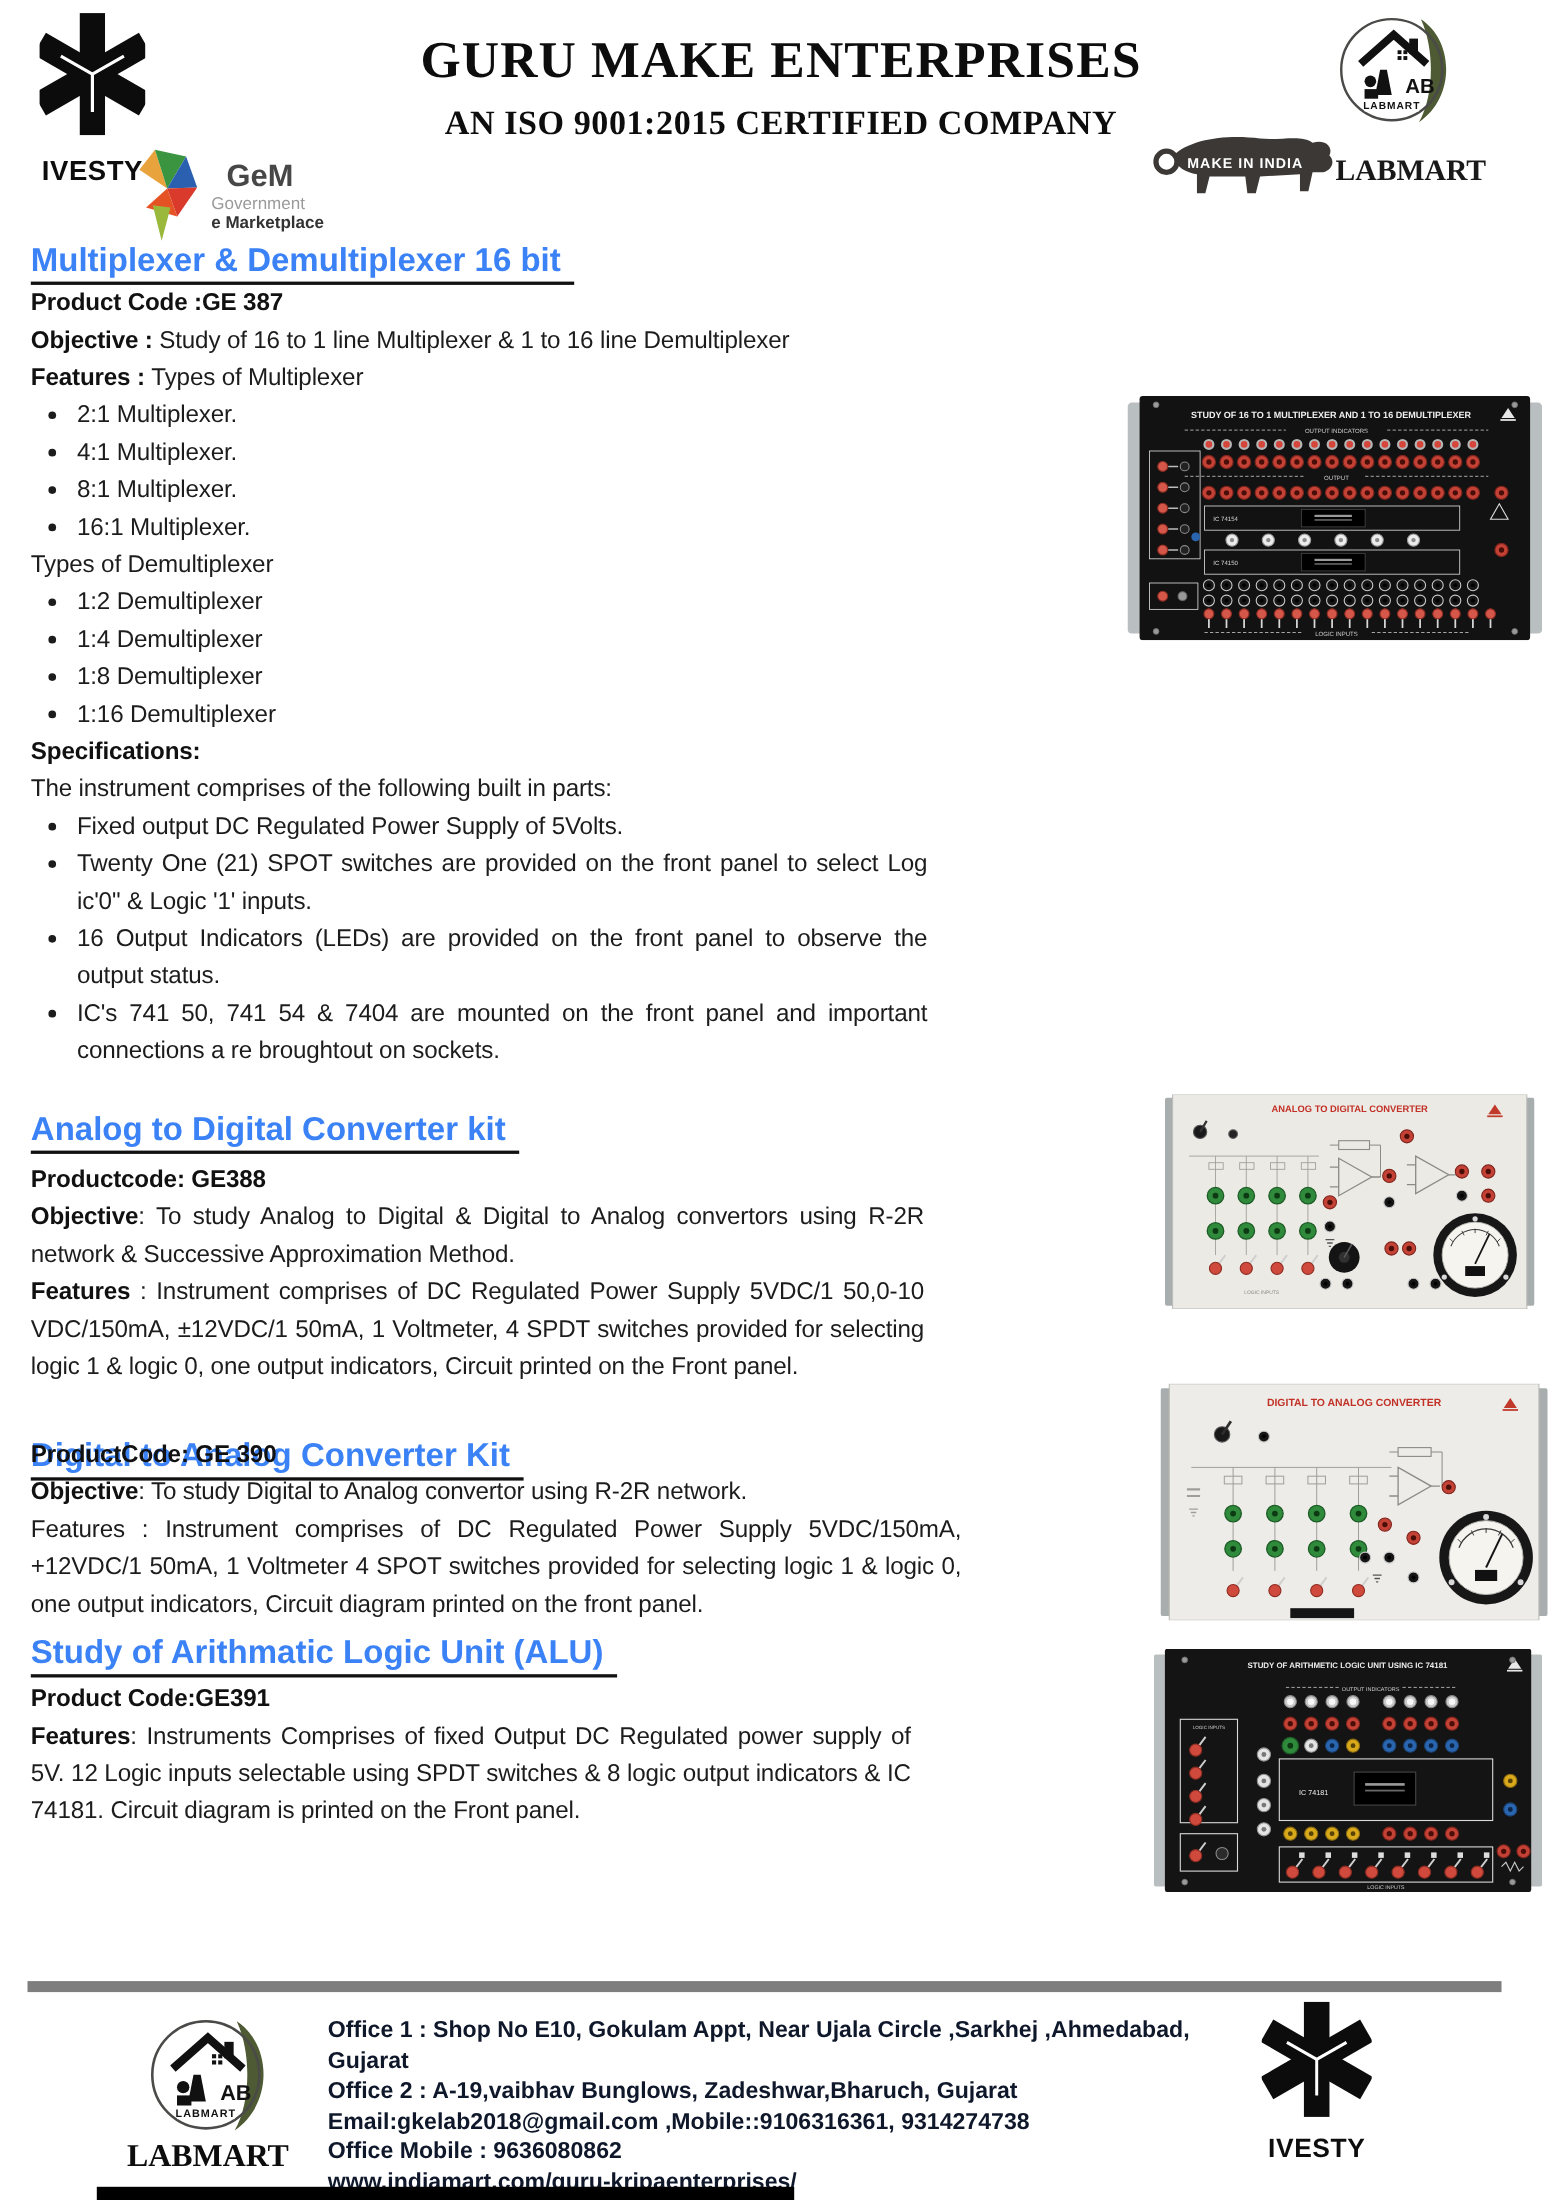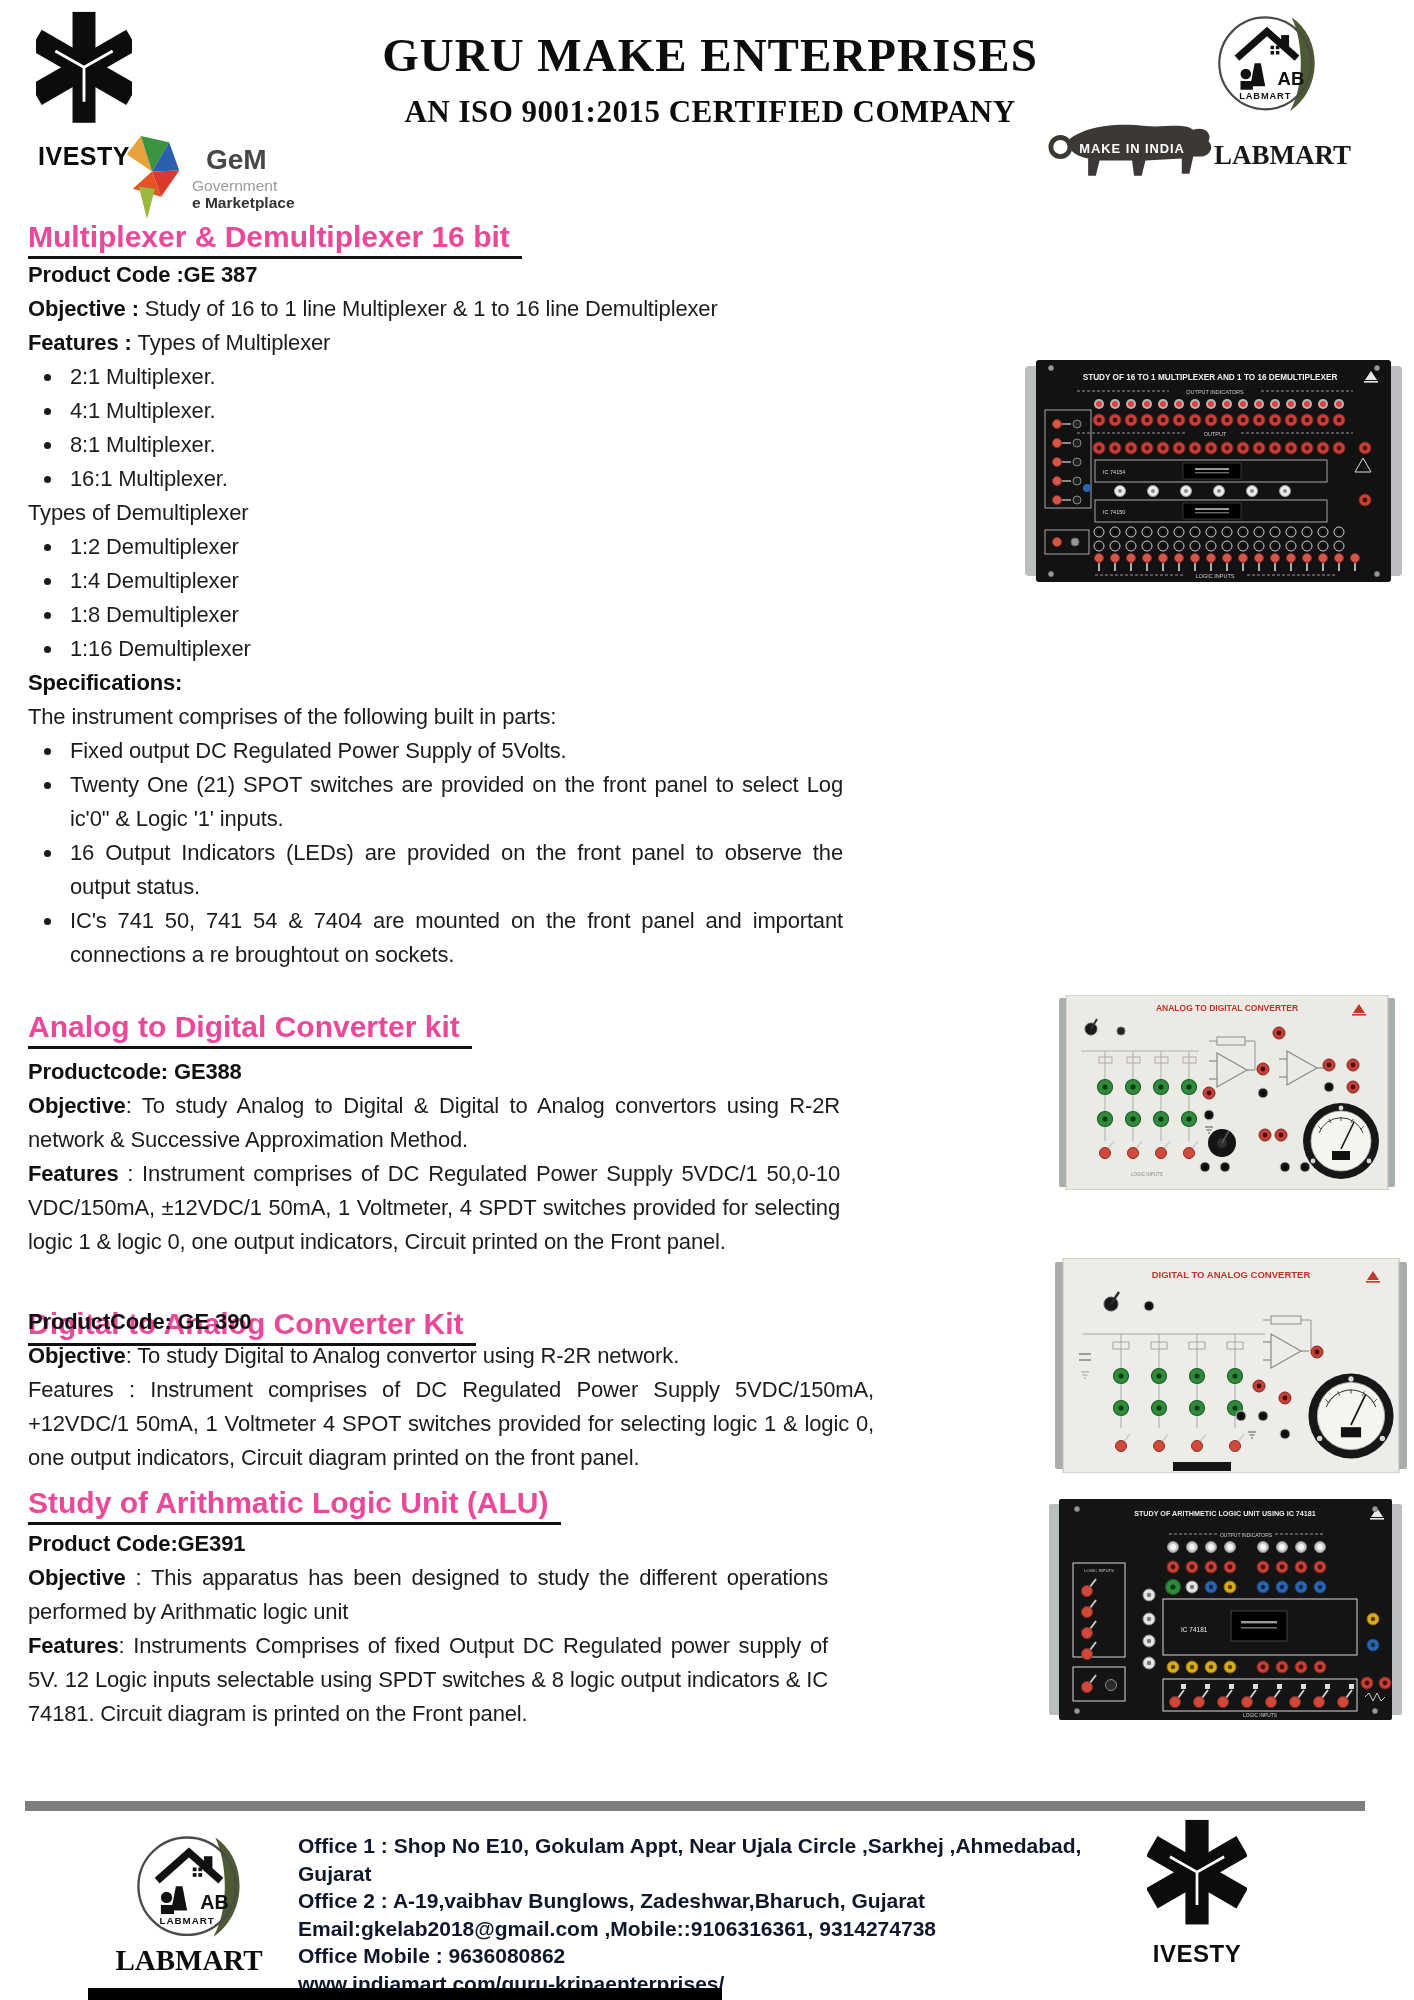--- a/index.html
+++ b/index.html
@@ -6,21 +6,21 @@
   .page { position:relative; width:1414px; height:2000px; background:#ffffff;
           font-family:"Liberation Sans","DejaVu Sans",sans-serif; color:#191919;
           margin:0 auto; overflow:hidden; }
   .abs { position:absolute; }
   h1,h2,p,ul,li { margin:0; padding:0; }
   .serif { font-family:"Liberation Serif","DejaVu Serif",serif; }
   .company-title { font-family:"Liberation Serif","DejaVu Serif",serif; font-weight:700;
                    font-size:47px; letter-spacing:1px; color:#0d0d0d; }
   .company-sub { font-family:"Liberation Serif","DejaVu Serif",serif; font-weight:700;
                  font-size:31px; letter-spacing:0.5px; color:#0d0d0d; margin-top:12px; }
-  .sec-h { display:inline-block; font-size:30px; font-weight:700; color:#ec4899;
+  .sec-h { display:inline-block; font-size:30px; font-weight:700; color:#3b82f6;
            border-bottom:3px solid #111; padding-right:12px; padding-bottom:2px; line-height:34px;}
   .tb { font-size:22px; line-height:34px; letter-spacing:-0.15px; color:#1c1c1c; }
   .tb b { font-weight:700; color:#111; }
   .just { text-align:justify; }
   ul.b { padding-left:36px; list-style:disc; }
   ul.b li { padding-left:6px; }
   .logo-caption { font-weight:700; font-size:25px; letter-spacing:0.5px; color:#0d0d0d; text-align:center; }
   .gem-title { font-size:28px; font-weight:700; color:#474747; }
   .gem-sub1 { font-size:15.5px; color:#9a9a9a; line-height:17px; }
   .gem-sub2 { font-size:15.5px; font-weight:700; color:#333; line-height:17px; }
@@ -500,21 +500,20 @@
     <use href="#sk-red" x="230" y="140"></use>
       <use href="#sk-blk" x="230" y="176"></use>
     <g transform="translate(296,158) scale(1.12)">
         <use href="#meter"></use>
       </g>
   </svg>
 
   <h2 class="abs sec-h" style="left:28px; top:1486px;">Study of Arithmatic Logic Unit (ALU)</h2>
   <div class="abs tb" style="left:28px; top:1527px; width:800px;">
     <p><b>Product Code:GE391</b></p>
-    <p class="just"><b>Objective </b><span>: This apparatus has been designed to study the different operations performed by Arithmatic logic unit</span></p>
     <p class="just"><b>Features</b><span>: Instruments Comprises of fixed Output DC Regulated power supply of 5V. 12 Logic inputs selectable using SPDT switches &amp; 8 logic output indicators &amp; IC 74181. Circuit diagram is printed on the Front panel.</span></p>
   </div>
 
   <svg class="abs" style="left:1049px; top:1499px;" width="353" height="221" viewBox="0 0 353 221">
     <rect x="0" y="5" width="353" height="211" rx="2" fill="#b9bec0"></rect>
     <rect x="10" y="0" width="333" height="221" rx="2" fill="#141414"></rect>
     <text x="176" y="17" text-anchor="middle" font-size="7.2" font-weight="700" fill="#ececec">STUDY OF ARITHMETIC LOGIC UNIT USING IC 74181</text>
     <use href="#brand-white" x="328" y="14"></use>
     <line x1="120" y1="35" x2="168" y2="35" stroke="#bbb" stroke-width="0.8" stroke-dasharray="3 2"></line>
     <line x1="226" y1="35" x2="274" y2="35" stroke="#bbb" stroke-width="0.8" stroke-dasharray="3 2"></line>

